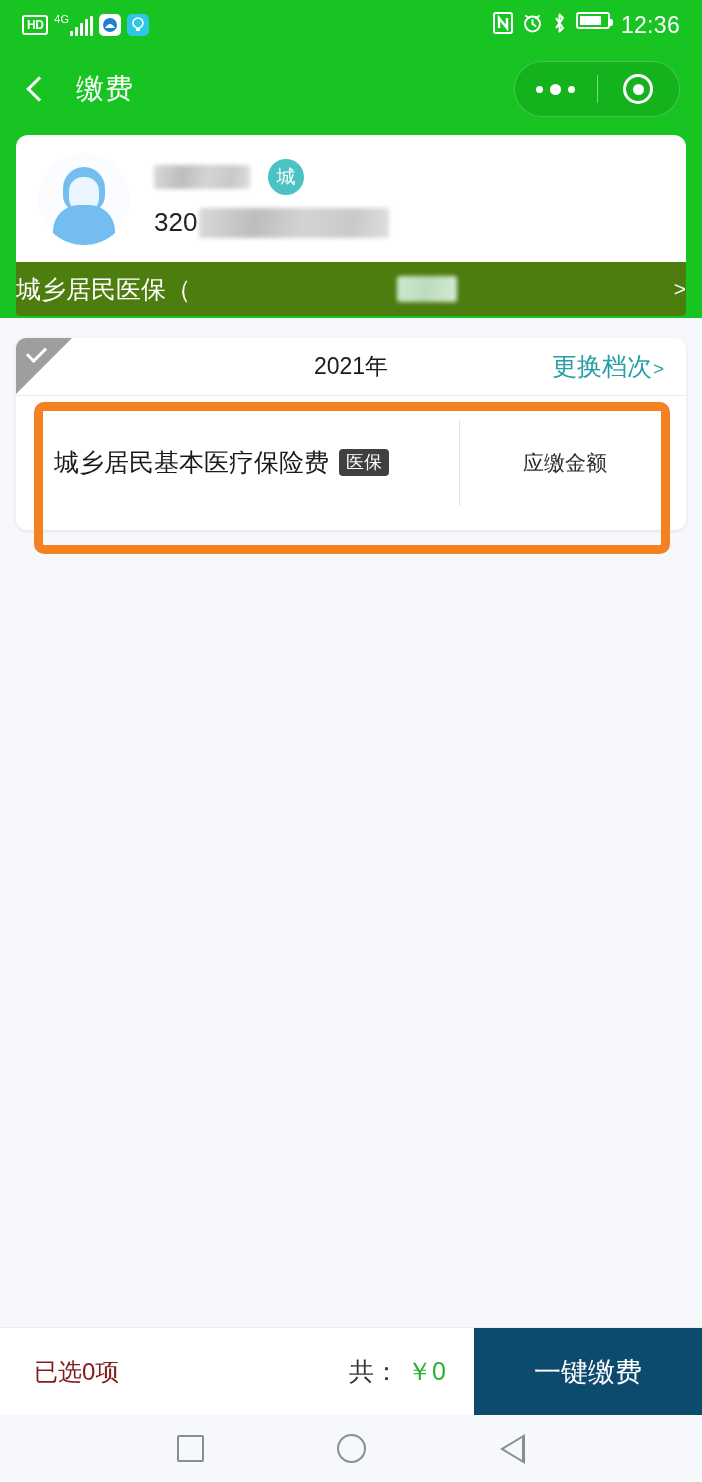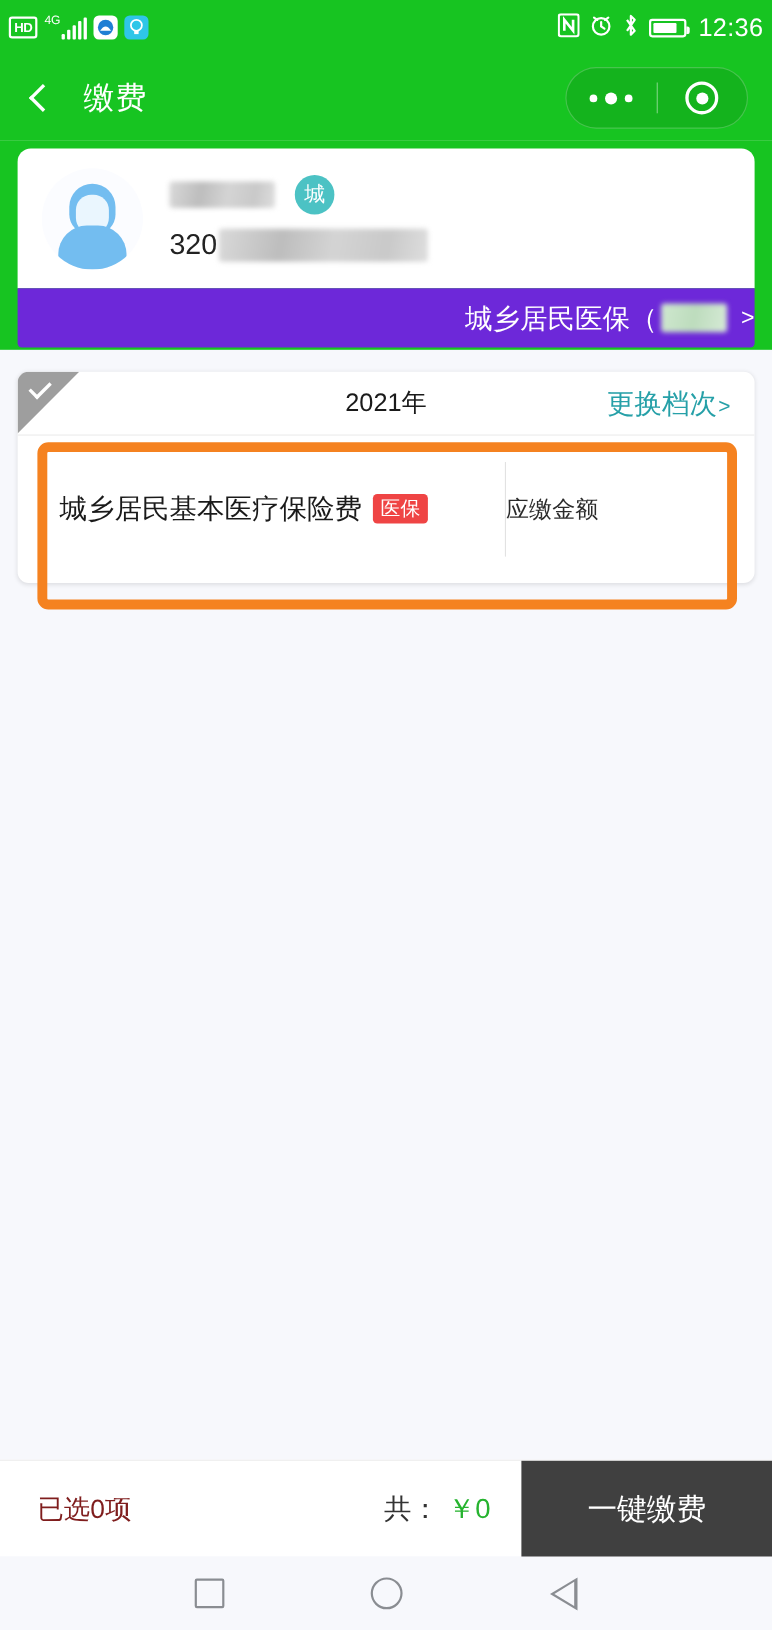--- a/index.html
+++ b/index.html
@@ -9,25 +9,25 @@
     background: #f7f8fc;
     overflow: hidden;
   }
   .screen { position: relative; width: 702px; height: 1482px; }
 
   
   .statusbar {
     position: absolute; left: 0; top: 0; width: 702px; height: 50px;
     background: #17c421;
     display: flex; align-items: center;
-    padding: 0 8px;
+    padding: 0 22px;
     color: #ffffff;
   }
   .sb-left { display: flex; align-items: center; gap: 6px; }
-  .sb-right { display: flex; align-items: center; gap: 9px; margin-left: auto; }
+  .sb-right { display: flex; align-items: flex-start; gap: 9px; margin-left: auto; }
   .hd-box {
     border: 2px solid #fff; border-radius: 3px;
     font-size: 12px; font-weight: bold; line-height: 1;
     padding: 2px 3px; letter-spacing: -0.5px;
   }
   .net-wrap { display: flex; align-items: flex-end; gap: 1px; }
   .net-label { font-size: 11px; font-weight: normal; line-height: 1; margin-bottom: 11px; }
   .bars { display: flex; align-items: flex-end; gap: 2px; height: 20px; }
   .bars i { display: block; width: 3px; background: #fff; border-radius: 1px; }
   .bars i:nth-child(1) { height: 5px; }
@@ -127,22 +127,22 @@
   .badge-city {
     width: 36px; height: 36px; border-radius: 50%; background: #4cc2c4;
     color: #fff; font-size: 19px; display: flex; align-items: center;
     justify-content: center; flex: none;
   }
   .row-id { display: flex; align-items: center; font-size: 26px; color: #222; }
 
   
   .ins-strip {
     position: absolute; left: 16px; top: 262px; width: 670px; height: 54px;
-    background: #6d28d9; border-radius: 0 0 4px 4px;
-    display: flex; align-items: center; justify-content: flex-end;
+    background: #4d7c0f; border-radius: 0 0 4px 4px;
+    display: flex; align-items: center; justify-content: space-between;
     color: #fff; font-size: 25px; gap: 0;
   }
   .ins-strip .redact.org {
     width: 60px; height: 26px; margin: 0 3px;
     background: linear-gradient(100deg,#cfe8cf 0%,#bddcbd 50%,#d6ead6 100%);
   }
   .ins-arrow { font-size: 21px; margin-left: 10px; }
 
   
   .pay-card {
@@ -170,26 +170,26 @@
   }
   .change-tier {
     position: absolute; right: 22px; font-size: 25px; color: #26a0a8;
     display: flex; align-items: baseline; gap: 1px;
   }
   .change-tier .ct-arrow { font-size: 19px; }
   .item-row { display: flex; align-items: center; height: 133px; padding: 0 16px; }
   .item-left { flex: 1; display: flex; align-items: center; gap: 10px; padding-left: 22px; }
   .item-title { font-size: 25px; color: #1a1a1a; }
   .tag-ybao {
-    background: #ef4444; color: #fff; font-size: 18px;
+    background: #404040; color: #fff; font-size: 18px;
     padding: 2px 7px; border-radius: 4px; line-height: 1.25;
   }
   .item-divider { width: 1px; height: 86px; background: #e2e2e2; }
   .item-right {
-    width: 210px; display: flex; 
+    width: 210px; display: flex; flex-direction: column;
     align-items: center; justify-content: space-between; gap: 5px;
   }
   .amt-label { font-size: 21px; color: #2b2b2b; }
   .amt-value { font-size: 38px; color: #e0501e; letter-spacing: 0.5px; }
 
   
   .anno-box {
     position: absolute; left: 34px; top: 402px; width: 636px; height: 152px;
     border: 9px solid #f58220; border-radius: 10px; pointer-events: none;
   }
@@ -198,21 +198,21 @@
   .bottombar {
     position: absolute; left: 0; bottom: 67px; width: 702px; height: 88px;
     background: #fff; display: flex; align-items: center;
     border-top: 1px solid #ededed;
   }
   .sel-count { font-size: 24px; color: #7f1d1d; margin-left: 34px; }
   .total-wrap { margin-left: auto; display: flex; align-items: baseline; gap: 8px; margin-right: 28px; }
   .total-label { font-size: 25px; color: #333; }
   .total-value { font-size: 25px; color: #26b32f; }
   .pay-btn {
-    width: 228px; height: 88px; background: #404040;
+    width: 228px; height: 88px; background: #0c4a6e;
     color: #fff; font-size: 27px;
     display: flex; align-items: center; justify-content: center;
     cursor: pointer; flex: none;
   }
 
   
   .androidnav {
     position: absolute; left: 0; bottom: 0; width: 702px; height: 67px;
     background: #f7f8fc; display: flex; align-items: center;
     justify-content: space-around; padding: 0 110px;

